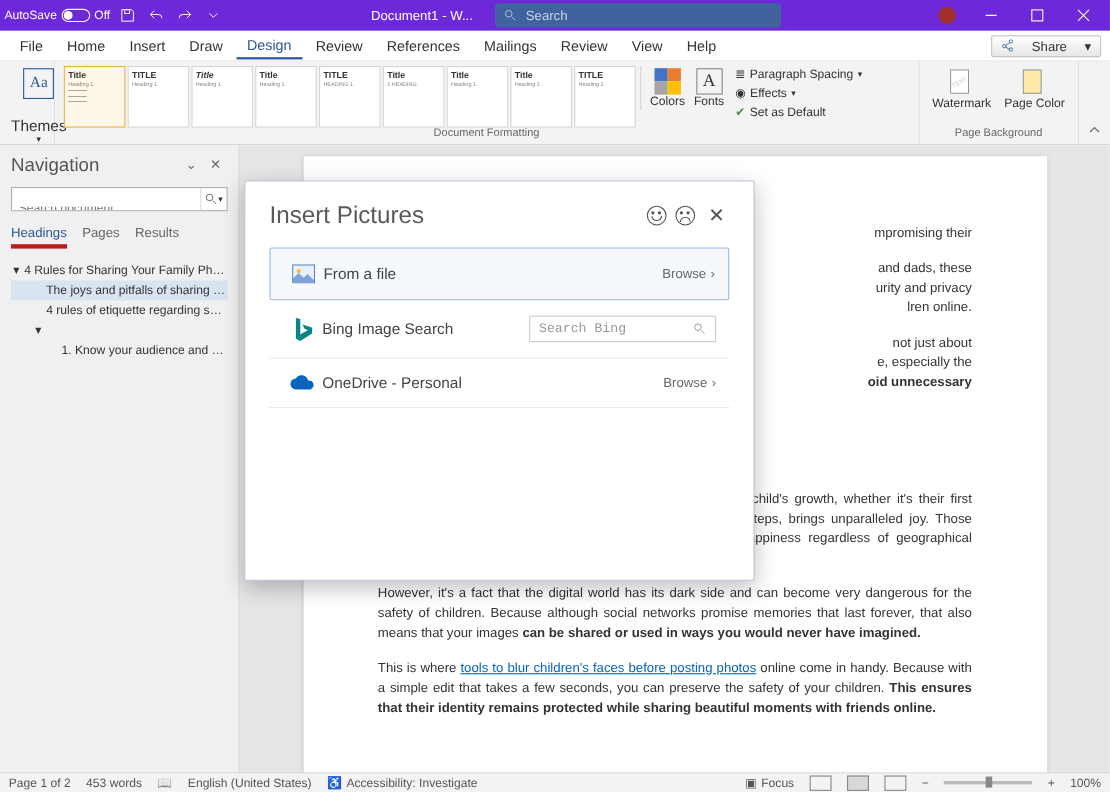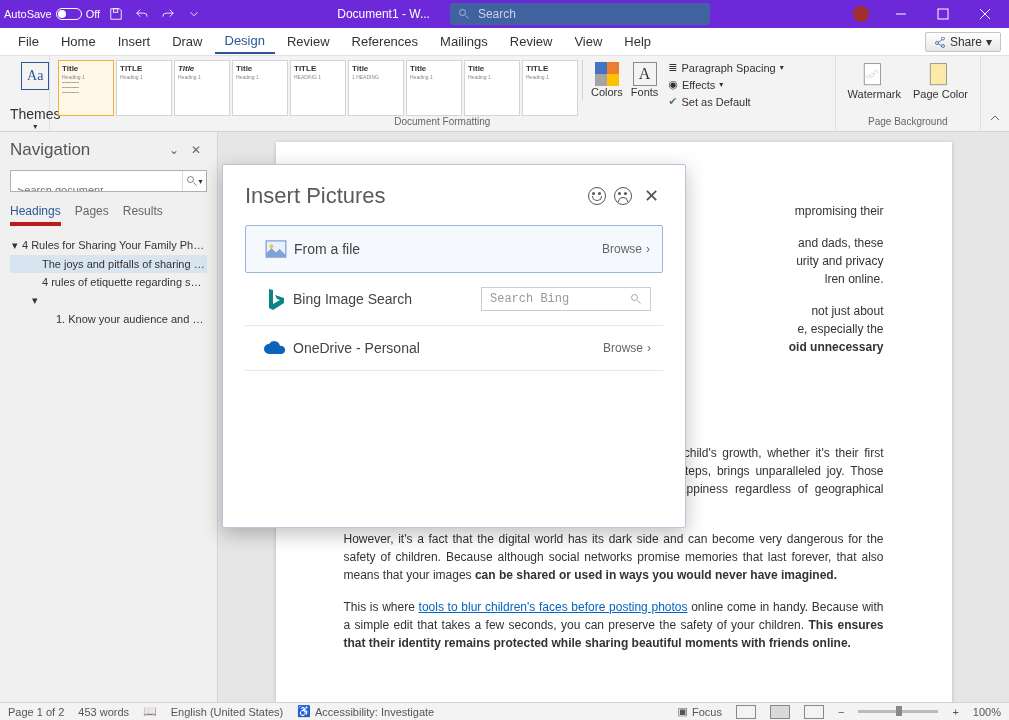--- a/index.html
+++ b/index.html
@@ -20,21 +20,21 @@
 .search-box span { color: #c8d3e8; margin-left: 8px; font-size: 12px; }
 .titlebar .right { display: flex; align-items: center; gap: 2px; }
 .redcircle { width: 16px; height: 16px; background: #a03030; border-radius: 50%; margin: 0 10px; }
 .win-btn { width: 40px; height: 28px; display: flex; align-items: center; justify-content: center; cursor: pointer; }
 .win-btn svg { width: 12px; height: 12px; stroke: #fff; fill: none; stroke-width: 1; }
 
 
 .menubar { height: 28px; background: #fff; display: flex; align-items: center; padding: 0 8px; border-bottom: 1px solid #e1e1e1; gap: 2px; }
 .menu-tab { padding: 4px 10px; font-size: 13px; cursor: pointer; }
 .menu-tab.active { color: #2b579a; border-bottom: 2px solid #2b579a; }
-.share-btn { margin-left: auto; border: 1px solid #c4c4c4; padding: 2px 8px; font-size: 12px; display: flex; align-items: flex-end; gap: 4px; cursor: pointer; background: linear-gradient(#fefefe,#e7e7e7); border-radius: 2px; }
+.share-btn { margin-left: auto; border: 1px solid #c4c4c4; padding: 2px 8px; font-size: 12px; display: flex; align-items: center; gap: 16px; cursor: pointer; background: linear-gradient(#fefefe,#e7e7e7); border-radius: 2px; }
 
 
 .ribbon { height: 76px; background: #f3f3f3; border-bottom: 1px solid #d4d4d4; display: flex; }
 .ribbon-group { border-right: 1px solid #e1e1e1; padding: 4px 8px; display: flex; flex-direction: column; }
 .ribbon-group .content { flex: 1; display: flex; align-items: flex-start; gap: 4px; }
 .ribbon-group .label { font-size: 10px; text-align: center; color: #666; }
 .themes-btn { display: flex; flex-direction: column; align-items: center; cursor: pointer; padding: 2px; }
 .themes-icon { width: 28px; height: 28px; border: 1px solid #2b579a; display: flex; align-items: center; justify-content: center; font-size: 14px; color: #2b579a; font-family: serif; }
 .gallery { display: flex; gap: 2px; }
 .gallery-item { width: 56px; height: 56px; border: 1px solid #d4d4d4; background: #fff; padding: 3px; font-size: 6px; overflow: hidden; cursor: pointer; }

